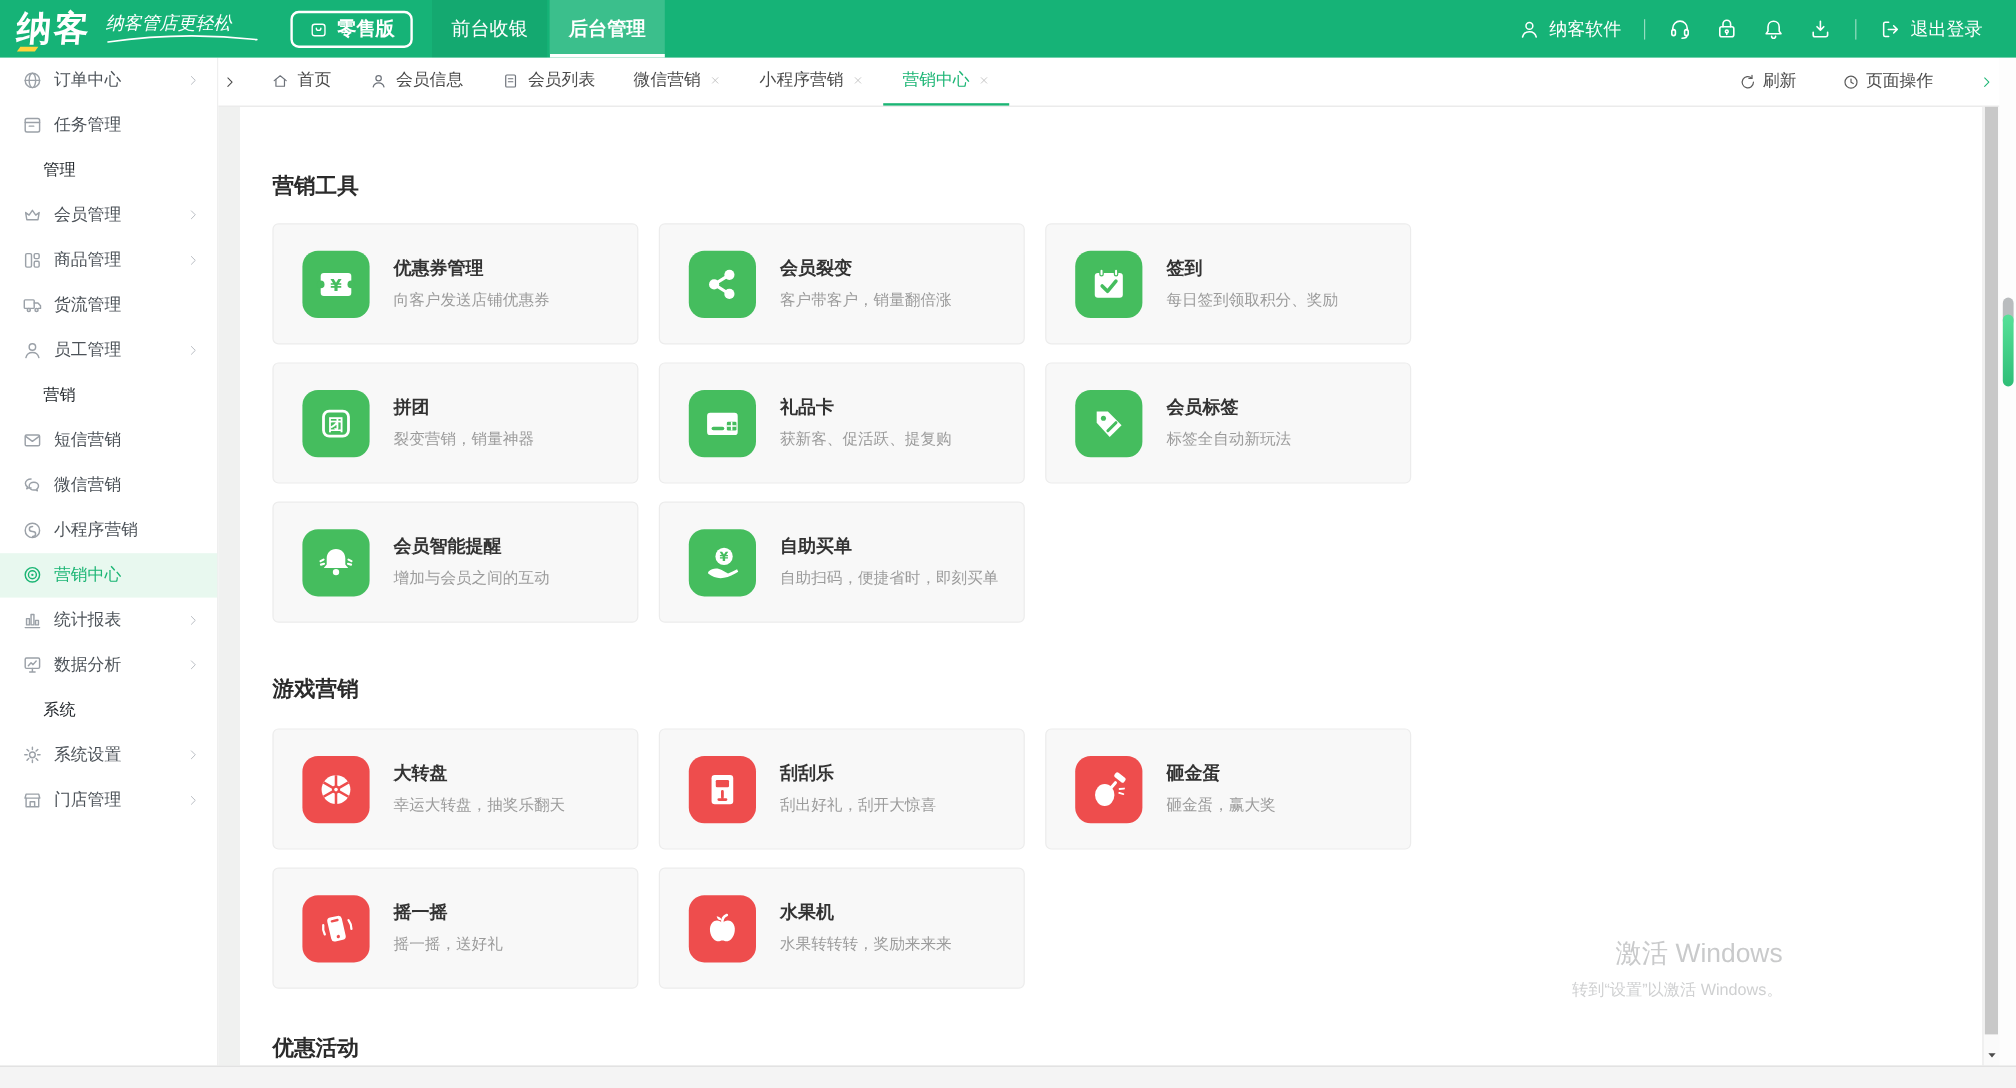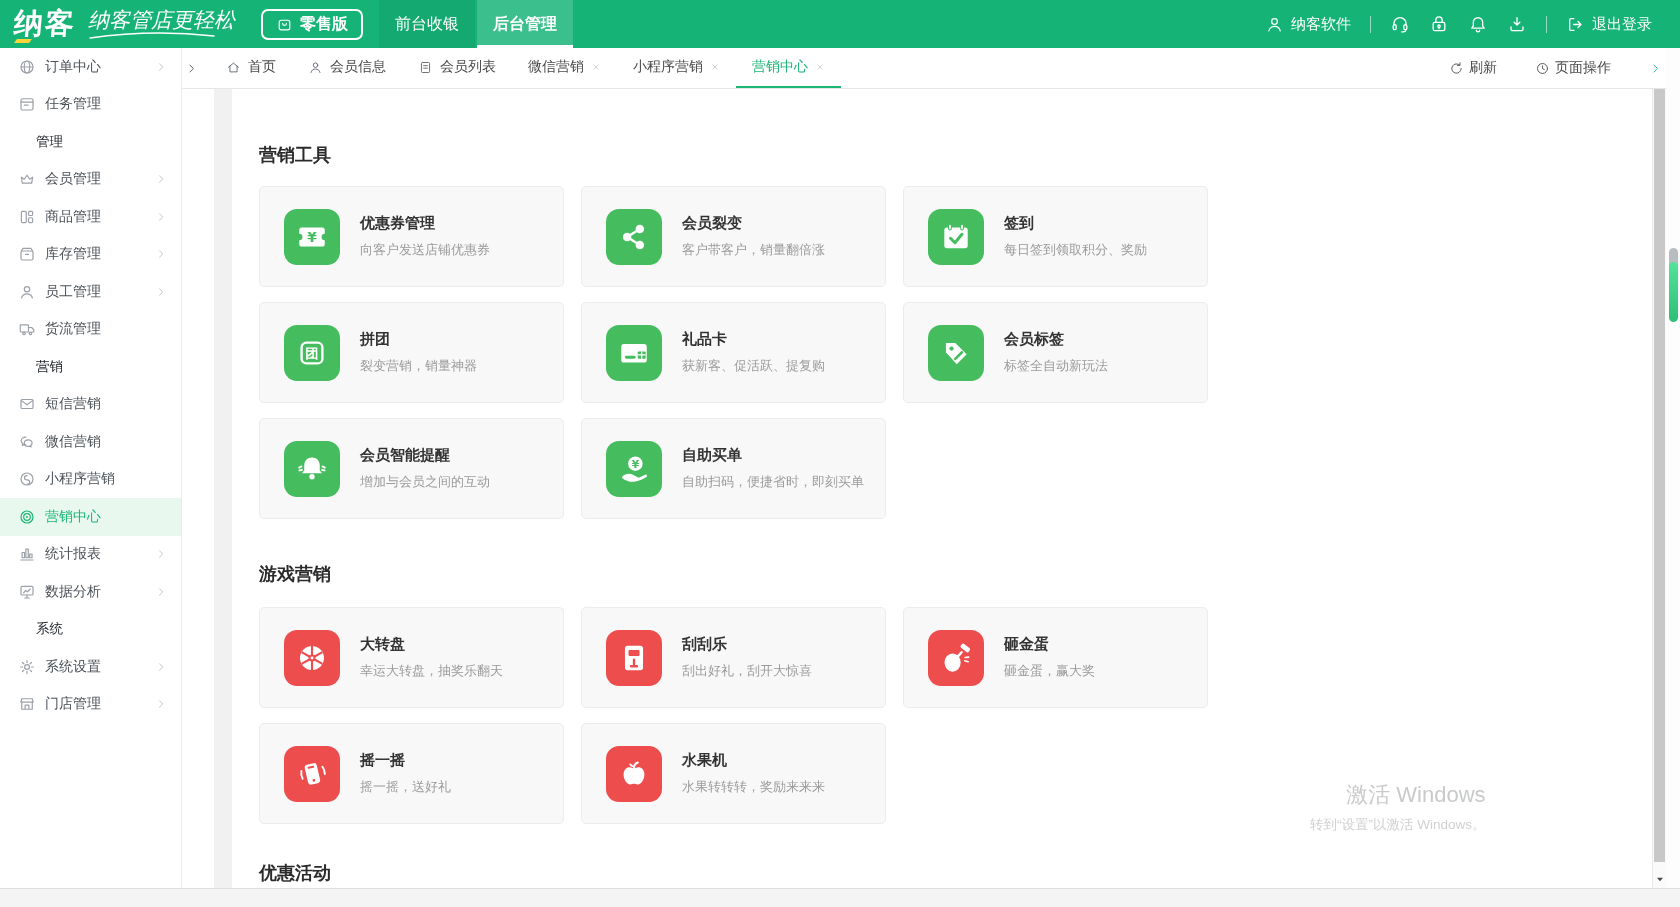--- a/index.html
+++ b/index.html
@@ -9,21 +9,21 @@
   [data-icon] svg { width:100%; height:100%; display:block; }
 
   
   .topbar { position:absolute; top:0; left:0; right:0; height:48px; background:#16b377;
     display:flex; align-items:center; color:#fff; z-index:9; }
   .logo { font-size:29px; font-weight:900; margin:0 12px 0 14px; letter-spacing:2px;
     transform:skewX(-5deg); position:relative; white-space:nowrap; }
   .logo::after { content:""; position:absolute; left:3px; bottom:1px; width:15px; height:4px;
     background:#ffd43b; transform:skewX(-32deg); }
   .slogan-wrap { margin-right:14px; line-height:1; }
-  .slogan { font-size:21px; font-style:italic; white-space:nowrap; }
+  .slogan { font-size:15px; font-style:italic; white-space:nowrap; }
   .slogan-wrap svg.swoosh { display:block; margin-top:1px; }
   .badge { display:flex; align-items:center; gap:7px; border:2px solid #fff; border-radius:7px;
     height:31px; padding:0 13px; font-weight:bold; font-size:16px; margin:0 12px; cursor:pointer; }
   .badge [data-icon]{ width:17px; height:17px; }
   .topnav { display:flex; height:48px; margin-left:4px; }
   .topnav-item { width:96px; display:flex; align-items:center; justify-content:center;
     font-size:16px; background:rgba(0,0,0,.05); cursor:pointer; margin-right:2px; }
   .topnav-item.active { background:rgba(255,255,255,.16); box-shadow:inset 0 -3px 0 #fff; font-weight:bold;text-align:center; }
   .top-right { margin-left:auto; display:flex; align-items:center; gap:19px; padding-right:28px; font-size:15px; }
   .tuser,.tlogout { display:flex; align-items:flex-end; gap:7px; cursor:pointer; white-space:nowrap; }
@@ -52,21 +52,21 @@
     cursor:pointer; white-space:nowrap; border-bottom:2px solid transparent; }
   .tab .tab-ic { width:15px; height:15px; color:#6d727a; }
   .tab .tab-x { width:10px; height:10px; color:#b9b9b9; }
   .tab.active { color:#1bb574; border-bottom-color:#1bb574; }
   .tab-actions { margin-left:auto; display:flex; align-items:center; gap:38px; padding-right:18px; }
   .taction { display:flex; align-items:center; gap:5px; font-size:14px; color:#4a4a4a; cursor:pointer; white-space:nowrap; }
   .taction [data-icon]{ width:15px; height:15px; color:#5c5c5c; }
   .taction-chev { width:13px; height:13px; color:#1bb574; cursor:pointer; }
 
   
-  .main { position:absolute; left:182px; top:89px; right:0; bottom:19px; background:#f0f1f0; overflow:hidden;margin-left:32px; }
+  .main { position:absolute; left:182px; top:89px; right:0; bottom:19px; background:#f0f1f0; overflow:hidden; }
   .panel { position:absolute; left:18px; top:0; width:1452px; bottom:0; background:#fff;
     padding:57px 0 0 27px; overflow:hidden; }
   h2.sec { font-size:18px; line-height:18px; color:#2b2b2b; margin:0 0 22px 0; font-weight:bold; }
   h2.sec.mt-games { margin-top:46px; margin-bottom:24px; }
   h2.sec.mt-deals { margin-top:40px; margin-bottom:0; }
   .grid { display:grid; grid-template-columns:repeat(3,305px); gap:15px 17px; }
   .card { height:101px; background:#f8f8f8; border:1px solid #ececec; border-radius:5px;
     display:flex; align-items:center; padding-left:24px; cursor:pointer; }
   .card-icon { width:56px; height:56px; border-radius:13px; flex:none; display:flex;
     align-items:center; justify-content:center; background:var(--accent,#45bd5e); color:var(--accent,#45bd5e); }
@@ -226,58 +226,44 @@
         </svg>
       </span>
       <span class="slabel">商品管理</span>
       <span class="schev" data-icon="chev-right">
         <svg viewBox="0 0 24 24" fill="none" stroke="currentColor" stroke-width="1.6" stroke-linecap="round" stroke-linejoin="round">
           <path d="M9 5.5l6.5 6.5L9 18.5"></path>
         </svg>
       </span>
     </div>
     <div class="srow item">
-      <span class="sicon" data-icon="box">
-        <svg viewBox="0 0 24 24" fill="none" stroke="currentColor" stroke-width="1.6" stroke-linecap="round" stroke-linejoin="round">
-          <rect x="4" y="8" width="16" height="12" rx="2"></rect>
-          <path d="M4.5 8l2.3-3.5h10.4L19.5 8M10 12.5h4"></path>
-        </svg>
-      </span>
-      <span class="slabel">库存管理</span>
-      <span class="schev" data-icon="chev-right">
-        <svg viewBox="0 0 24 24" fill="none" stroke="currentColor" stroke-width="1.6" stroke-linecap="round" stroke-linejoin="round">
-          <path d="M9 5.5l6.5 6.5L9 18.5"></path>
-        </svg>
-      </span>
-    </div>
-    <div class="srow item">
-      <span class="sicon" data-icon="user-o">
-        <svg viewBox="0 0 24 24" fill="none" stroke="currentColor" stroke-width="1.6" stroke-linecap="round" stroke-linejoin="round">
-          <circle cx="12" cy="8.3" r="3.6"></circle>
-          <path d="M4.8 20c.9-3.6 3.6-5.6 7.2-5.6s6.3 2 7.2 5.6"></path>
-        </svg>
-      </span>
-      <span class="slabel">员工管理</span>
-      <span class="schev" data-icon="chev-right">
-        <svg viewBox="0 0 24 24" fill="none" stroke="currentColor" stroke-width="1.6" stroke-linecap="round" stroke-linejoin="round">
-          <path d="M9 5.5l6.5 6.5L9 18.5"></path>
-        </svg>
-      </span>
-    </div>
-    <div class="srow item">
       <span class="sicon" data-icon="truck">
         <svg viewBox="0 0 24 24" fill="none" stroke="currentColor" stroke-width="1.6" stroke-linecap="round" stroke-linejoin="round">
           <rect x="3" y="6.5" width="11" height="9.5" rx="1"></rect>
           <path d="M14 10h4.2l2.8 3v3h-2.6"></path>
           <circle cx="8" cy="17.8" r="1.7"></circle>
           <circle cx="16.6" cy="17.8" r="1.7"></circle>
         </svg>
       </span>
       <span class="slabel">货流管理</span>
 
+    </div>
+    <div class="srow item">
+      <span class="sicon" data-icon="user-o">
+        <svg viewBox="0 0 24 24" fill="none" stroke="currentColor" stroke-width="1.6" stroke-linecap="round" stroke-linejoin="round">
+          <circle cx="12" cy="8.3" r="3.6"></circle>
+          <path d="M4.8 20c.9-3.6 3.6-5.6 7.2-5.6s6.3 2 7.2 5.6"></path>
+        </svg>
+      </span>
+      <span class="slabel">员工管理</span>
+      <span class="schev" data-icon="chev-right">
+        <svg viewBox="0 0 24 24" fill="none" stroke="currentColor" stroke-width="1.6" stroke-linecap="round" stroke-linejoin="round">
+          <path d="M9 5.5l6.5 6.5L9 18.5"></path>
+        </svg>
+      </span>
     </div>
     <div class="srow header">
 
       <span class="slabel">营销</span>
 
     </div>
     <div class="srow item">
       <span class="sicon" data-icon="mail">
         <svg viewBox="0 0 24 24" fill="none" stroke="currentColor" stroke-width="1.6" stroke-linecap="round" stroke-linejoin="round">
           <rect x="4" y="6" width="16" height="12" rx="1.5"></rect>

